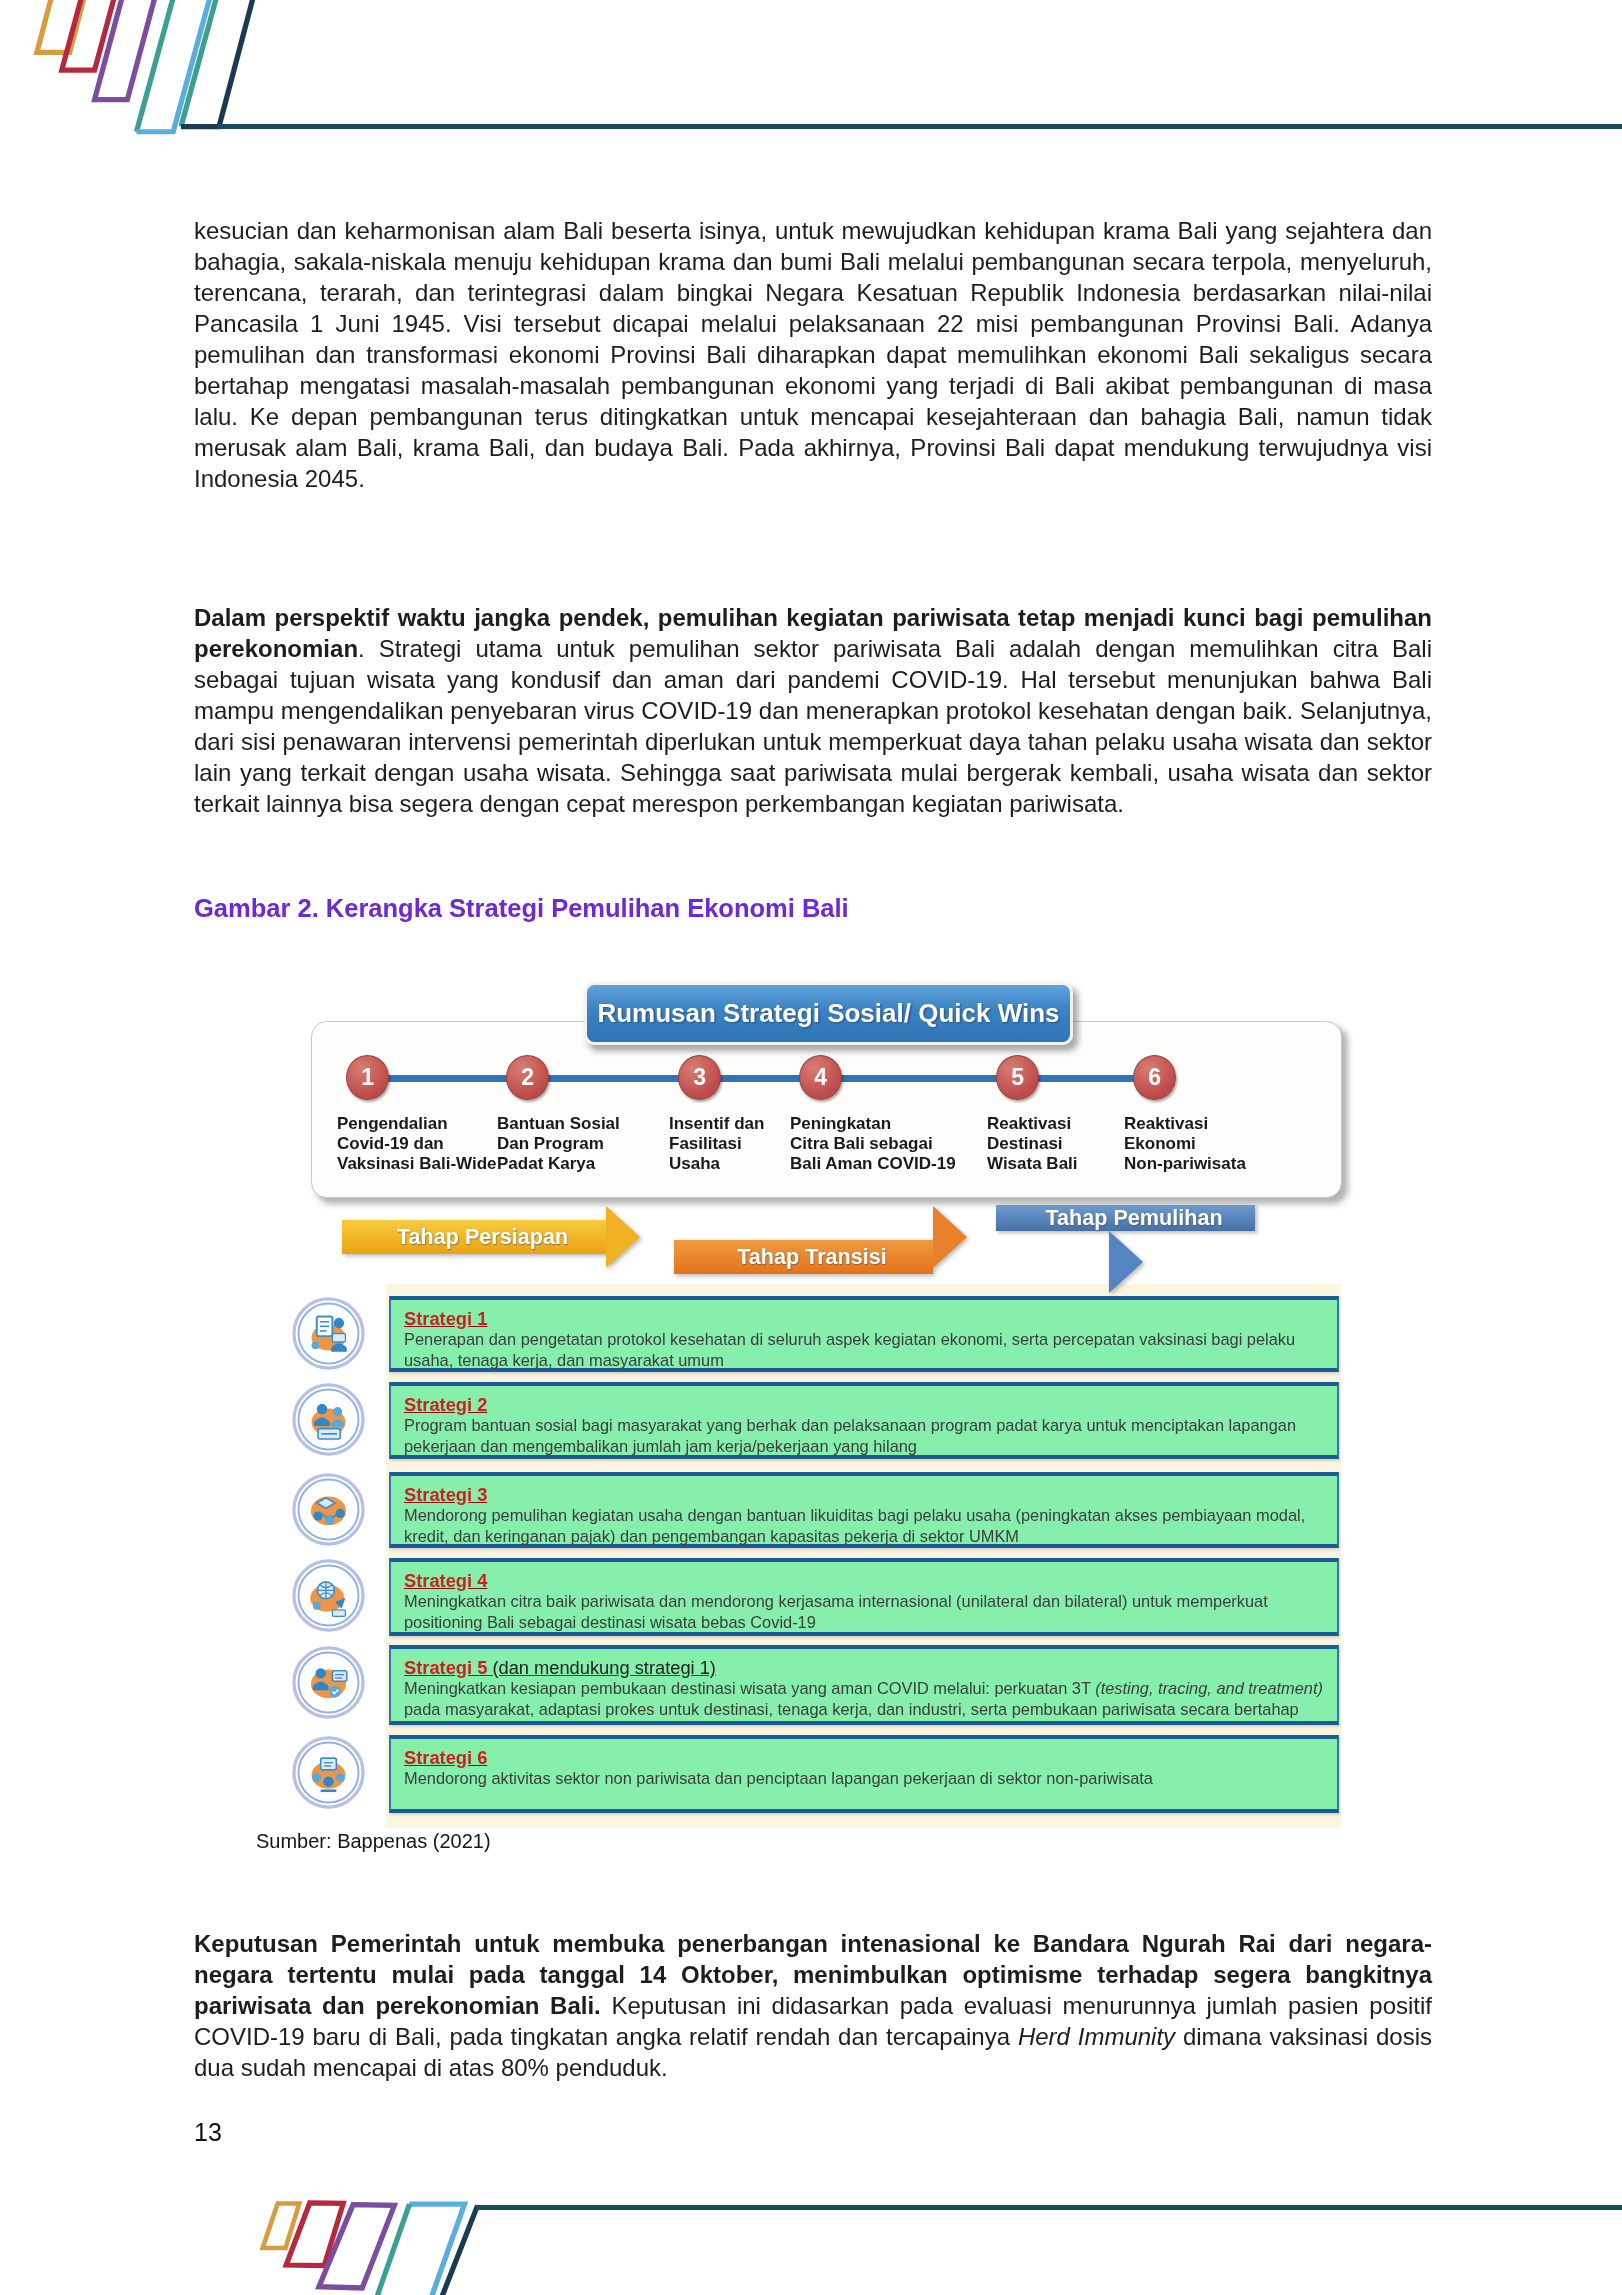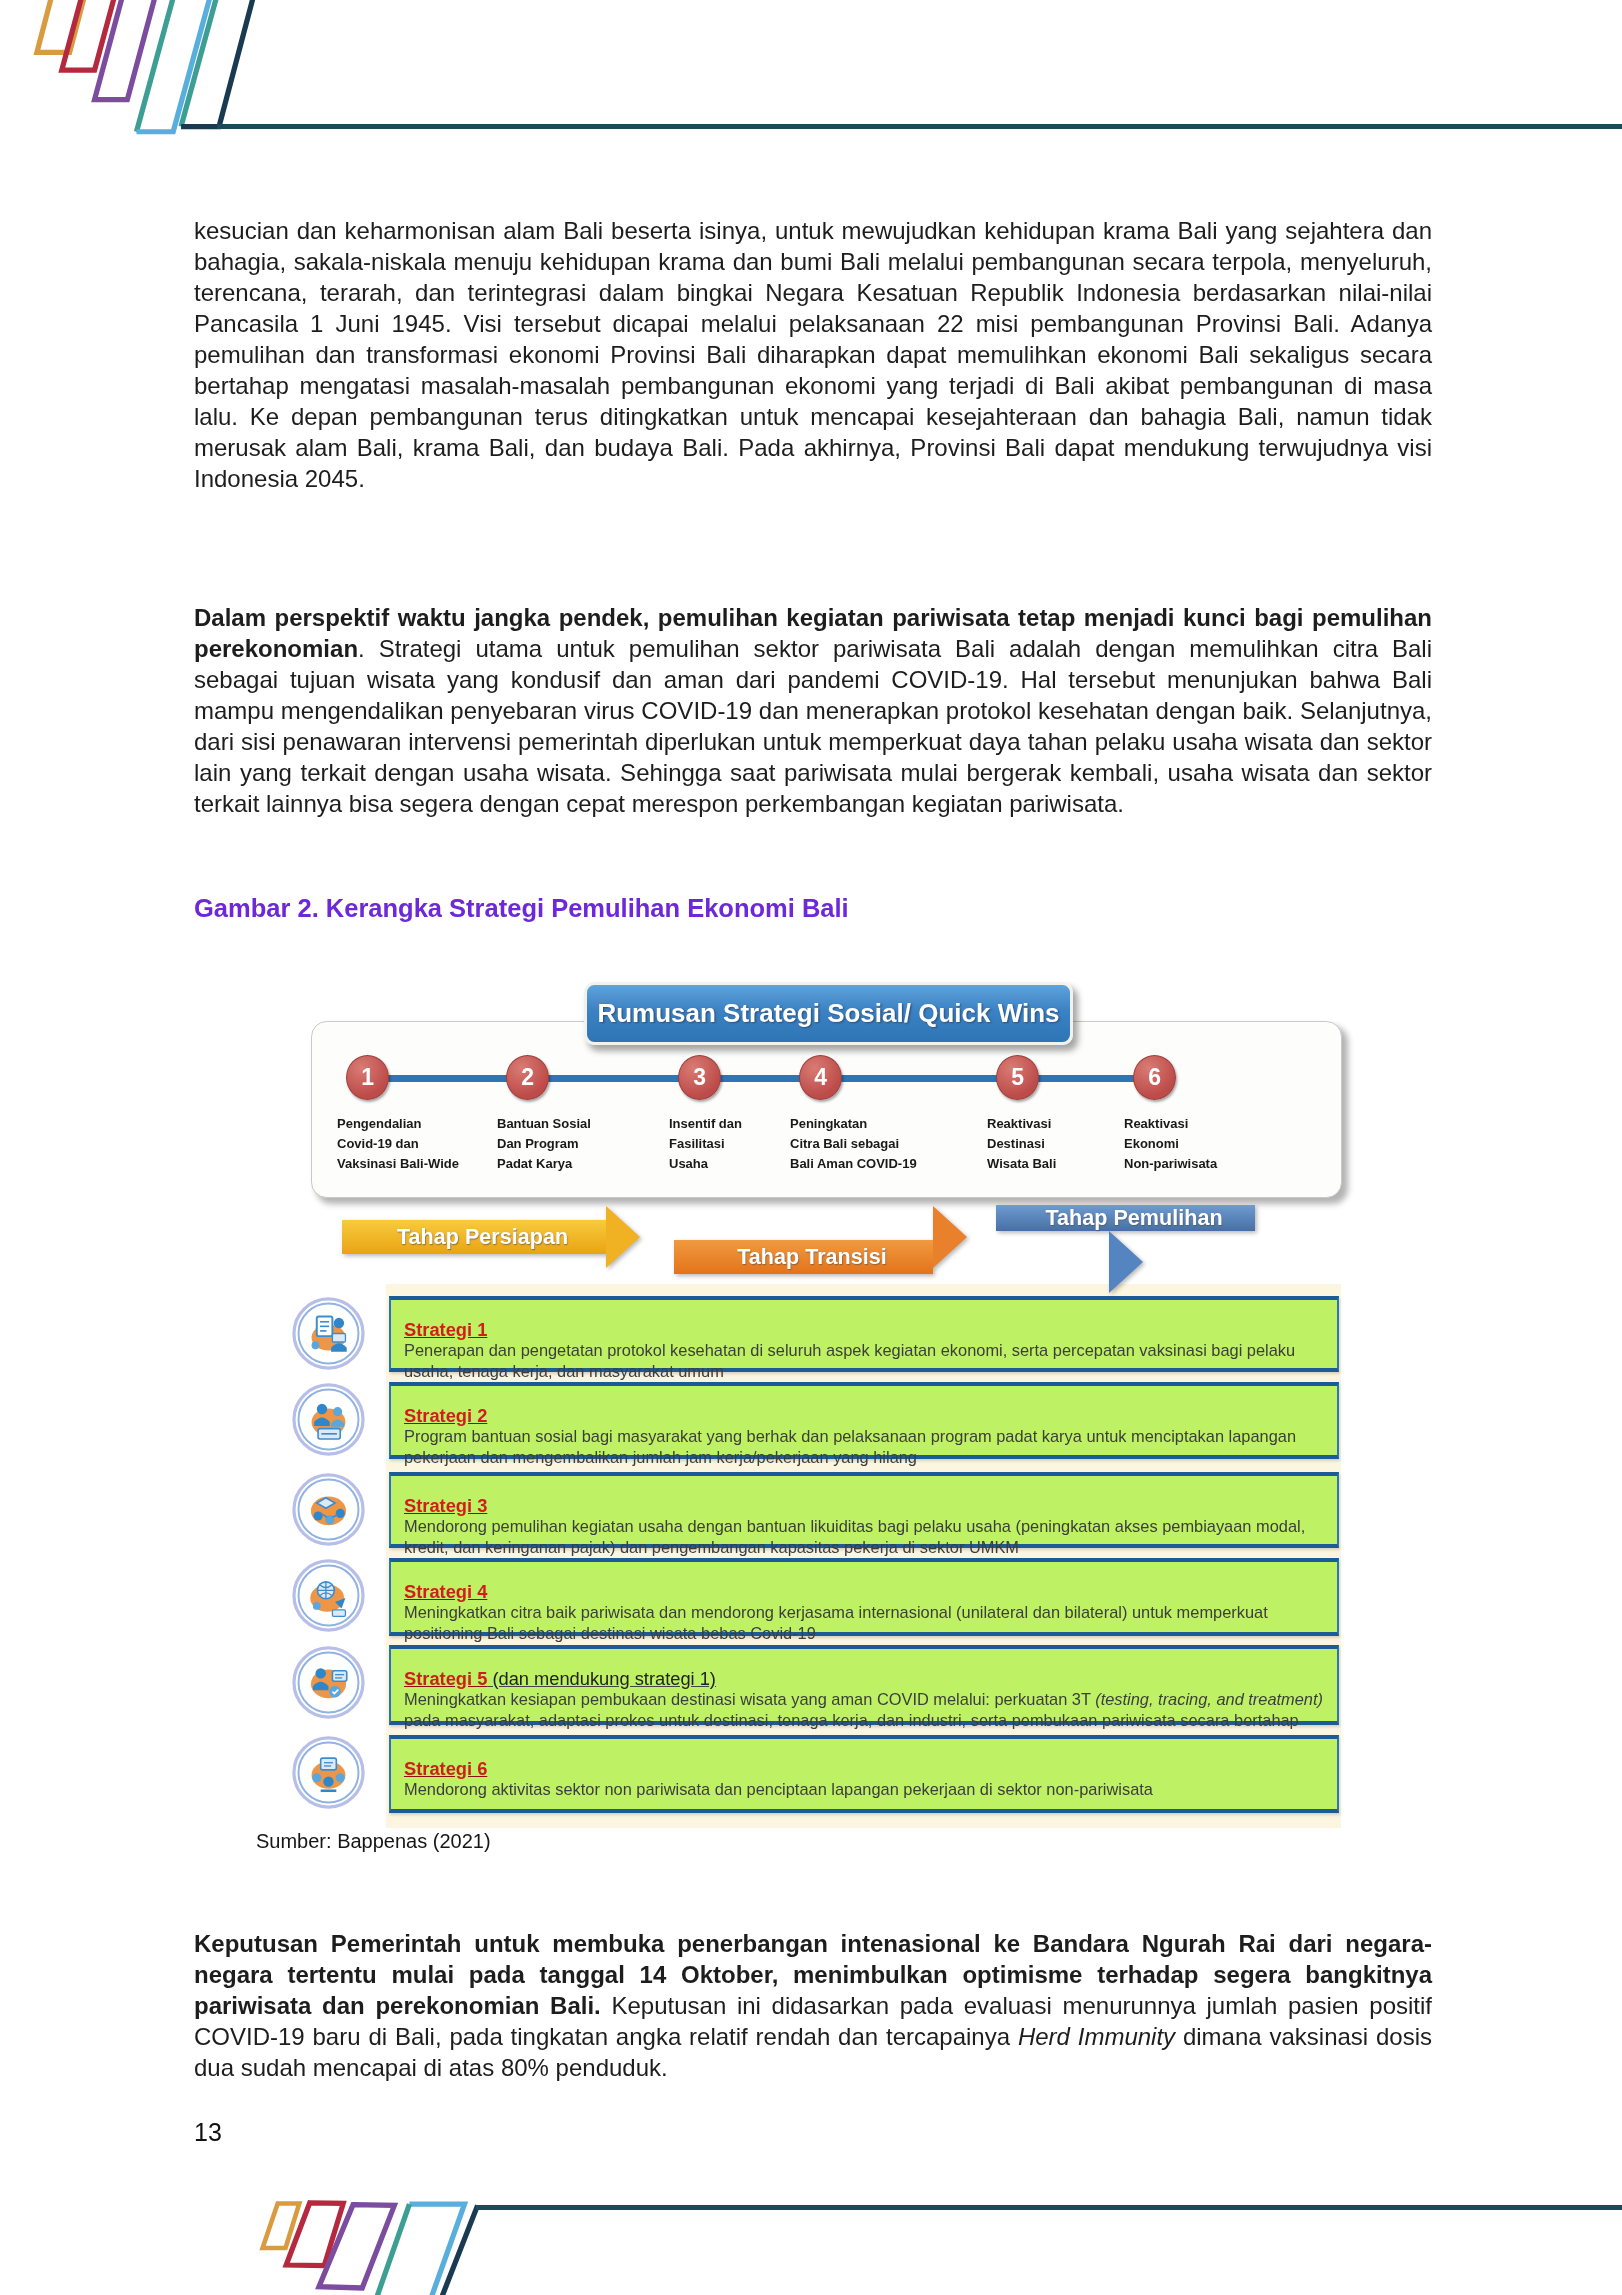--- a/index.html
+++ b/index.html
@@ -32,42 +32,42 @@
          background:#fdfdfb;border:1.3px solid #c9c9c9;border-radius:15.7px;
          box-shadow:5.2px 5.9px 5.9px rgba(0,0,0,.30);z-index:2;}
   .qw-line{position:absolute;left:366px;top:1075px;width:789px;height:6.5px;
            background:#2e75b6;z-index:3;}
   .qw-col{position:absolute;top:1055px;width:170px;z-index:4;}
   .qw-circle{width:41px;height:43px;margin-left:9.2px;border-radius:50%;
              background:radial-gradient(circle at 35% 28%,#d97b74,#bc4b49 70%);
              border:1.3px solid #9c3d3c;box-shadow:1.3px 2px 2.6px rgba(0,0,0,.35);
              display:flex;align-items:center;justify-content:center;
              color:#fff;font-size:23px;font-weight:bold;}
-  .qw-label{margin-top:14.4px;font-size:13px;font-weight:bold;line-height:20px;
+  .qw-label{margin-top:14.4px;font-size:17px;font-weight:bold;line-height:20px;
             color:#191919;white-space:pre;}
   
   .phase{position:absolute;top:1205px;height:63px;display:flex;align-items:center;
          filter:drop-shadow(2px 2.6px 2px rgba(0,0,0,.28));z-index:2;}
   .phase-body{height:34px;display:flex;align-items:center;justify-content:center;
               color:#fff;font-size:21.6px;font-weight:bold;
               text-shadow:0.7px 1.3px 1.3px rgba(80,80,80,.65);padding-left:17px;}
   .phase-head{width:0;height:0;border-top:31px solid transparent;border-bottom:31px solid transparent;}
   #phase0{left:342px;} #phase0 .phase-body{width:247px;background:linear-gradient(180deg,#f7cb3e,#eaa312);}
   #phase0 .phase-head{border-left:34px solid #f0b123;}
   #phase1{left:674px;} #phase1 .phase-body{width:242px;background:linear-gradient(180deg,#f09a40,#e4731a);margin-top:41px;}
   #phase1 .phase-head{border-left:34px solid #e9812c;}
   #phase2{left:996px;flex-direction:column;} #phase2 .phase-body{width:242px;background:linear-gradient(180deg,#6e9bd0,#476fa6);}
   #phase2 .phase-head{border-left:34px solid #5585c0;}
   
   .cream{position:absolute;left:386px;top:1284px;width:955px;height:544px;background:#fcf5e0;z-index:1;}
   .strategy-row{position:absolute;left:292px;width:1047px;z-index:2;}
   .s-icon{position:absolute;left:0;top:1.3px;width:73px;height:73px;}
-  .s-box{position:absolute;left:97px;right:0;top:0;bottom:0;background:#bef264;box-sizing:border-box;
+  .s-box{position:absolute;left:97px;right:0;top:0;bottom:0;background:#86efac;box-sizing:border-box;
          border:2.6px solid #2676b8;border-top:4.6px solid #1b5c97;border-bottom:4.6px solid #1b5c97;
-         padding:19px 13px 0 13px;box-shadow:1.3px 2px 2.6px rgba(0,0,0,.15);}
+         padding:8px 13px 0 13px;box-shadow:1.3px 2px 2.6px rgba(0,0,0,.15);}
   .s-title{font-size:18.3px;line-height:21px;font-weight:bold;color:#d01d1d;}
   .s-title .st-main{text-decoration:underline;text-decoration-color:#8f1010;}
   .s-title .st-suffix{color:#222;font-weight:normal;text-decoration:underline;text-decoration-color:#444;}
   .s-desc{font-size:16.4px;line-height:21px;color:#3d3d3d;}
   .source{position:absolute;left:256px;top:1830px;font-size:20px;color:#161616;}
 </style>
 </head>
 <body>
 
 <div class="page">

